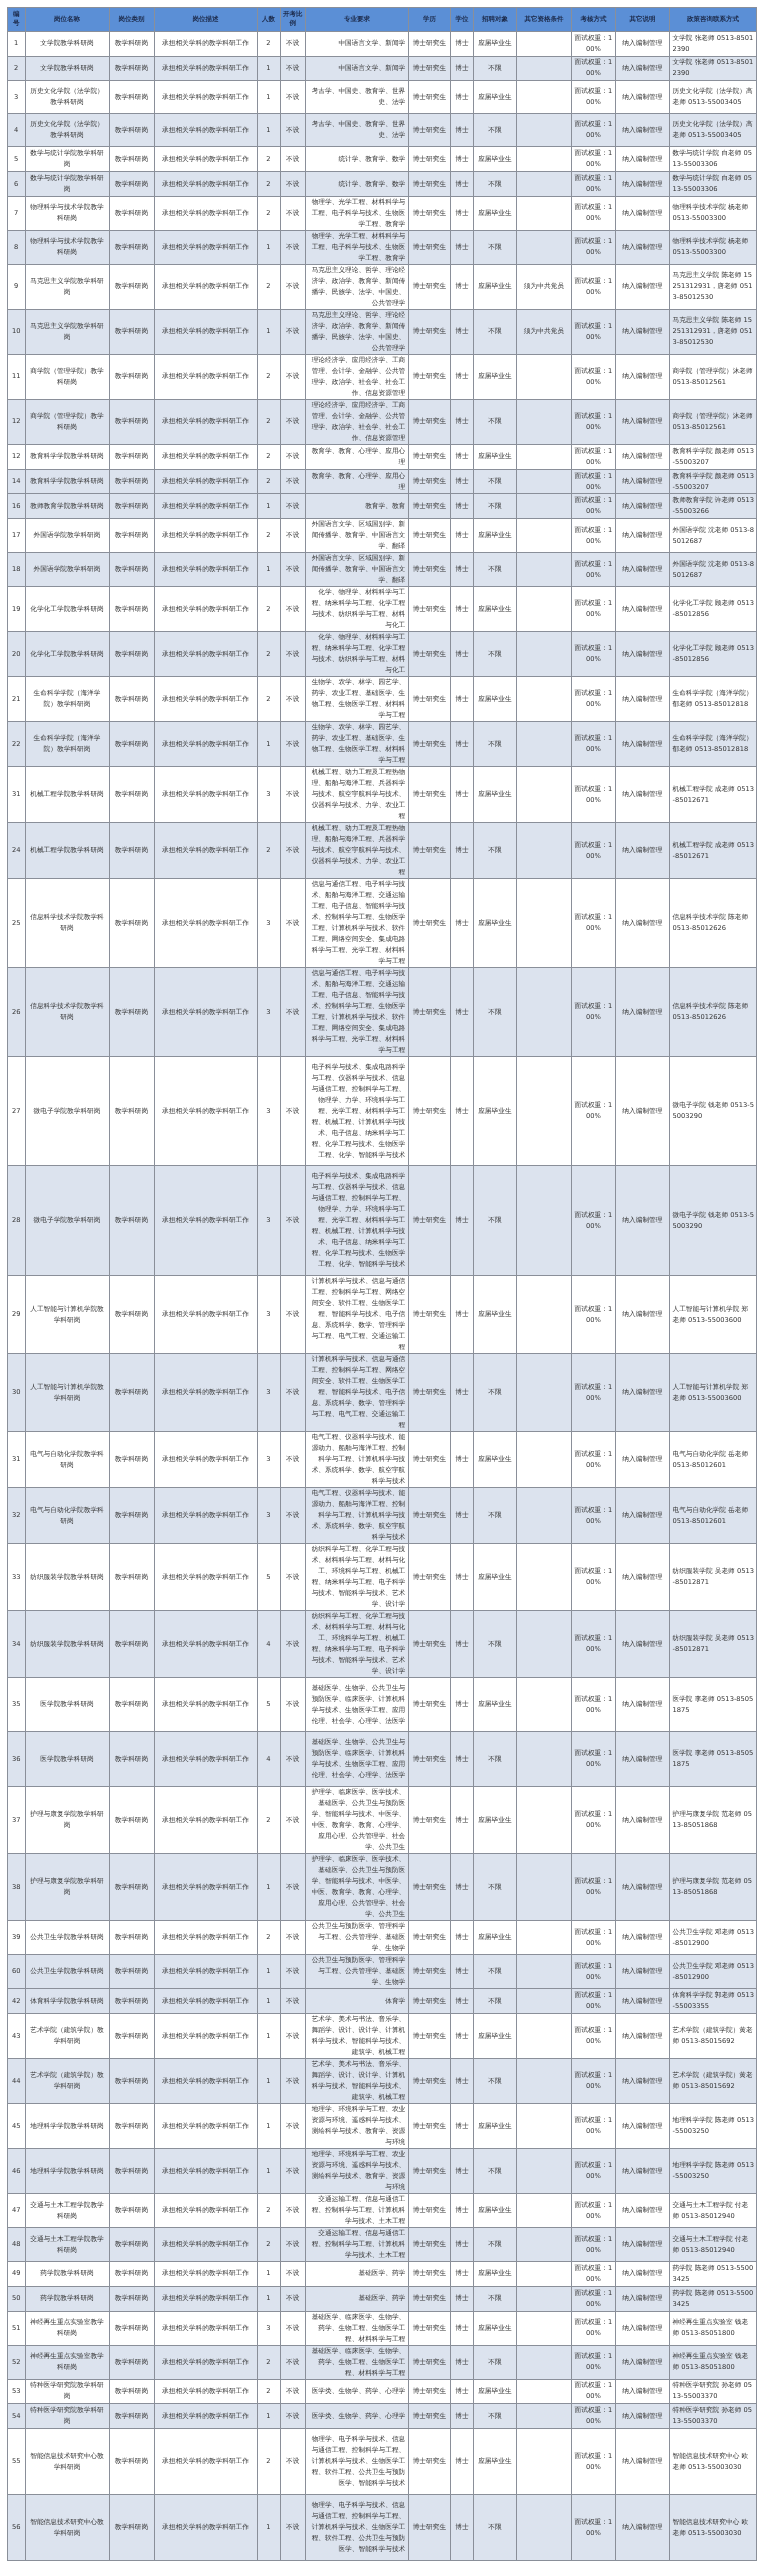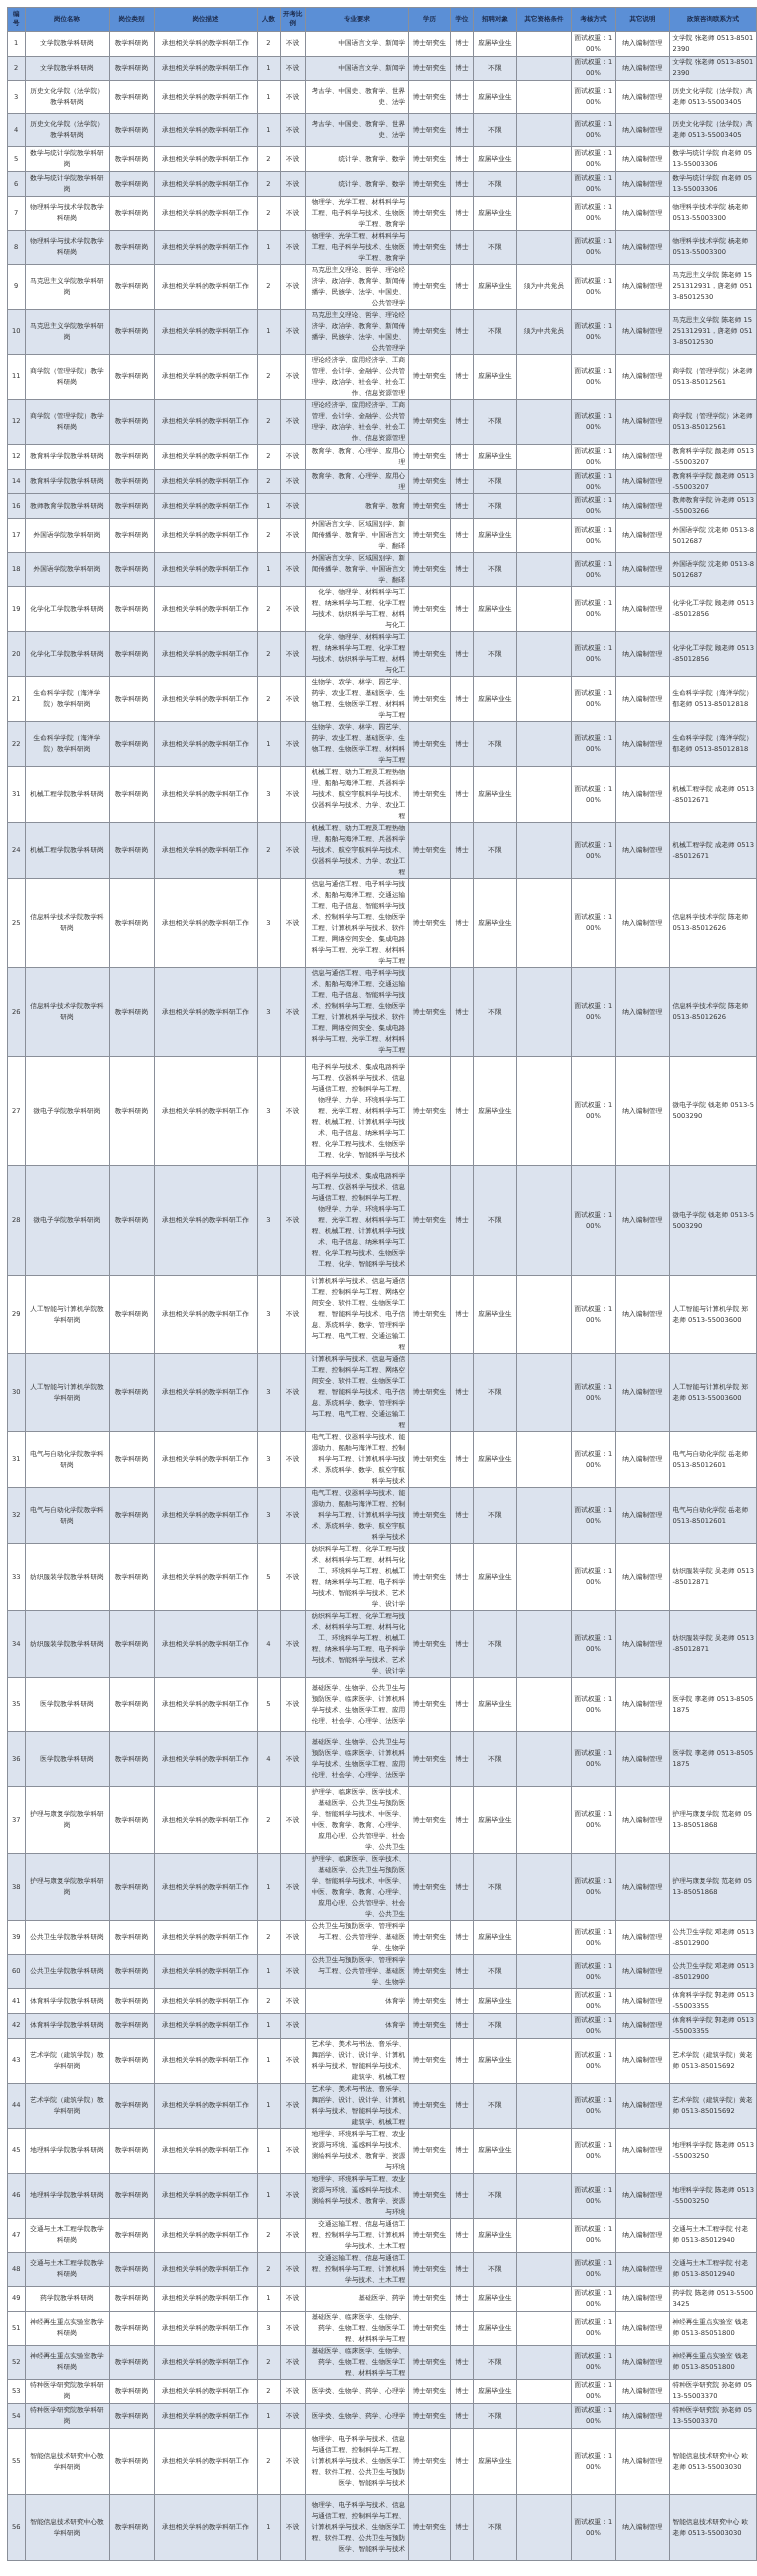--- a/index.html
+++ b/index.html
@@ -671,36 +671,20 @@
           <td class="c">不设</td>
           <td class="major">公共卫生与预防医学、管理科学与工程、公共管理学、基础医学、生物学</td>
           <td class="c">博士研究生</td>
           <td class="c">博士</td>
           <td class="c">不限</td>
           <td class="c"></td>
           <td class="c">面试权重：100%</td>
           <td class="c">纳入编制管理</td>
           <td class="contact">公共卫生学院 邓老师 0513-85012900</td>
         </tr>
-        <tr class="plain" style="height: 22px;">
-          <td class="c">41</td>
-          <td class="c">体育科学学院教学科研岗</td>
-          <td class="c">教学科研岗</td>
-          <td class="c">承担相关学科的教学科研工作</td>
-          <td class="c">2</td>
-          <td class="c">不设</td>
-          <td class="major">体育学</td>
-          <td class="c">博士研究生</td>
-          <td class="c">博士</td>
-          <td class="c">应届毕业生</td>
-          <td class="c"></td>
-          <td class="c">面试权重：100%</td>
-          <td class="c">纳入编制管理</td>
-          <td class="contact">体育科学学院 郭老师 0513-55003355</td>
-        </tr>
         <tr class="alt" style="height: 22px;">
           <td class="c">42</td>
           <td class="c">体育科学学院教学科研岗</td>
           <td class="c">教学科研岗</td>
           <td class="c">承担相关学科的教学科研工作</td>
           <td class="c">1</td>
           <td class="c">不设</td>
           <td class="major">体育学</td>
           <td class="c">博士研究生</td>
           <td class="c">博士</td>
@@ -810,20 +794,36 @@
           <td class="c">49</td>
           <td class="c">药学院教学科研岗</td>
           <td class="c">教学科研岗</td>
           <td class="c">承担相关学科的教学科研工作</td>
           <td class="c">1</td>
           <td class="c">不设</td>
           <td class="major">基础医学、药学</td>
           <td class="c">博士研究生</td>
           <td class="c">博士</td>
           <td class="c">应届毕业生</td>
+          <td class="c"></td>
+          <td class="c">面试权重：100%</td>
+          <td class="c">纳入编制管理</td>
+          <td class="contact">药学院 陈老师 0513-55003425</td>
+        </tr>
+        <tr class="alt" style="height: 22px;">
+          <td class="c">50</td>
+          <td class="c">药学院教学科研岗</td>
+          <td class="c">教学科研岗</td>
+          <td class="c">承担相关学科的教学科研工作</td>
+          <td class="c">1</td>
+          <td class="c">不设</td>
+          <td class="major">基础医学、药学</td>
+          <td class="c">博士研究生</td>
+          <td class="c">博士</td>
+          <td class="c">不限</td>
           <td class="c"></td>
           <td class="c">面试权重：100%</td>
           <td class="c">纳入编制管理</td>
           <td class="contact">药学院 陈老师 0513-55003425</td>
         </tr>
         <tr class="plain" style="height: 32px;">
           <td class="c">51</td>
           <td class="c">神经再生重点实验室教学科研岗</td>
           <td class="c">教学科研岗</td>
           <td class="c">承担相关学科的教学科研工作</td>

